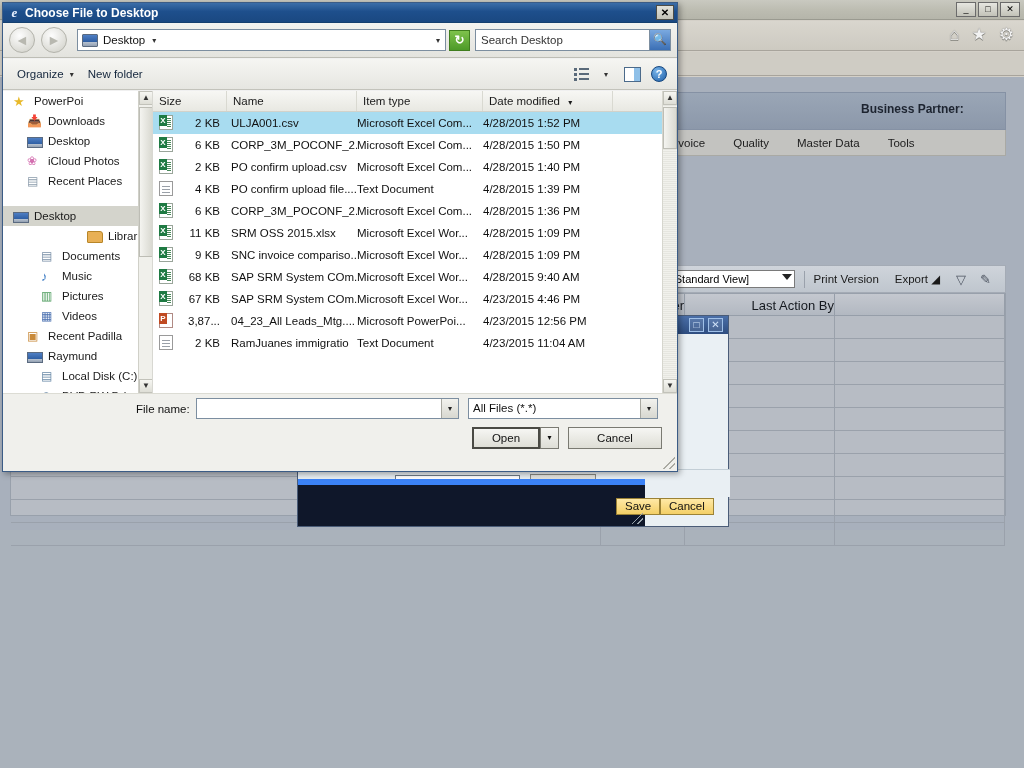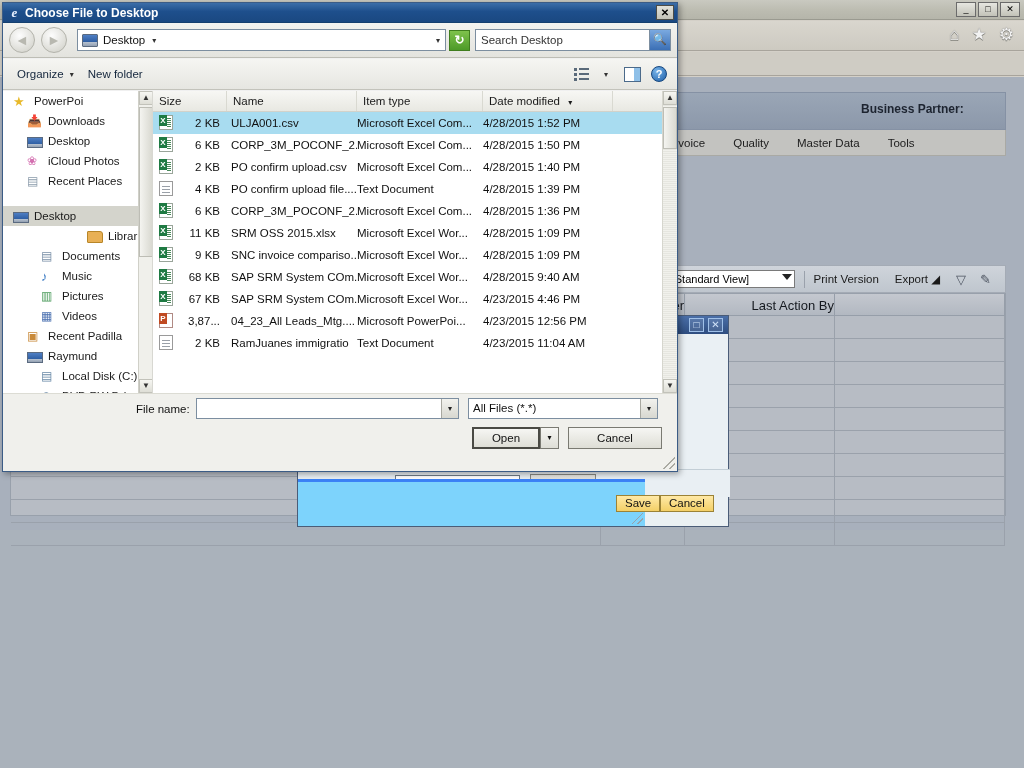--- a/index.html
+++ b/index.html
@@ -124,21 +124,21 @@
     width: 125px; height: 17px; background: #fff; border: 1px solid #6f7b86;
     margin-left: 8px;
   }
   .ip-browse {
     height: 19px; padding: 0 8px; margin-left: 10px; font-size: 11.5px;
     background: linear-gradient(to bottom,#e7e7e2,#cdcdc6);
     border: 1px solid #8a8a82; line-height: 17px; color: #111;
   }
   .ip-footer {
     position: absolute; left: 0; bottom: 0; width: 347px; height: 47px;
-    background: #7dd3fc; border-top: 3px solid #3b82f6;
+    background: #0f172a; border-top: 6px solid #3b82f6;
   }
   .btn-gold {
     position: absolute; top: 13px; height: 17px; padding: 0 8px;
     background: linear-gradient(to bottom,#ffe9a6,#f3cf66);
     border: 1px solid #9b8236; font-size: 11.5px; line-height: 15px; color: #111;
   }
   .ip-resize {
     position: absolute; right: 2px; bottom: 2px; width: 11px; height: 11px;
     background:
       linear-gradient(135deg, transparent 46%, #97a2ab 46%, #97a2ab 54%, transparent 54%),

